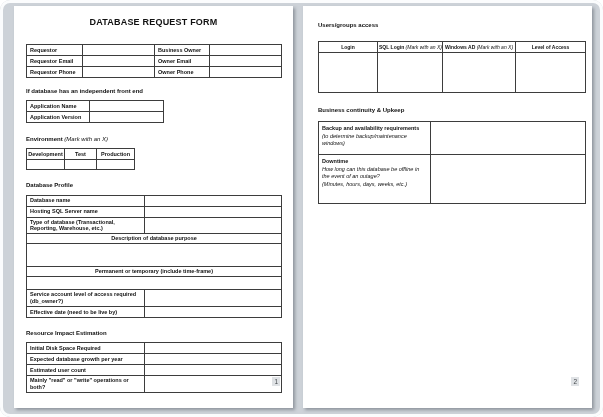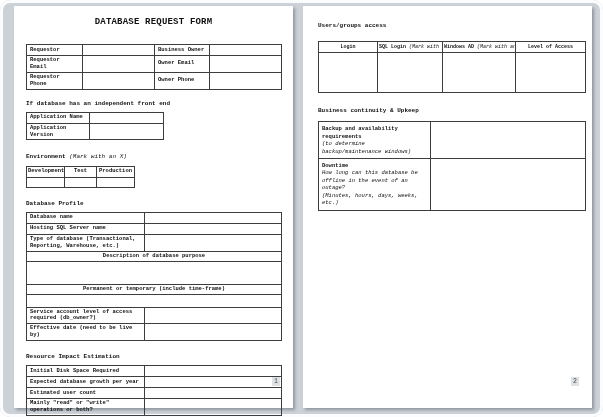--- a/index.html
+++ b/index.html
@@ -1,17 +1,17 @@
 <!DOCTYPE html>
 <html><head>
 <meta charset="utf-8">
 <style>
   html,body{margin:0;padding:0;background:#ffffff;font-family:"Liberation Sans",sans-serif;}
   .stage{position:relative;width:603px;height:417px;background:#cdd2d8;border-radius:10px;
-         overflow:hidden;box-shadow:inset 0 0 0 3px #fbfcfd;font-family:Liberation Mono, monospace;}
+         overflow:hidden;box-shadow:inset 0 0 0 3px #fbfcfd;}
   .page{position:absolute;top:6px;height:402px;background:#ffffff;
         box-shadow:2px 2px 3px rgba(92,100,110,.55);color:#111;}
   .page-1{left:14px;width:279px;padding:0;}
   .page-2{left:303px;width:289px;}
   .inner1{padding:0 12px;}
   .inner2{padding:0 8px 0 15px;}
   .doc-title{margin-top:11px;text-align:center;font-size:9px;font-weight:bold;letter-spacing:.2px;}
   .h{font-size:6px;font-weight:bold;line-height:1.2;}
   .it{font-style:italic;font-weight:normal;}
   table{border-collapse:collapse;table-layout:fixed;}

